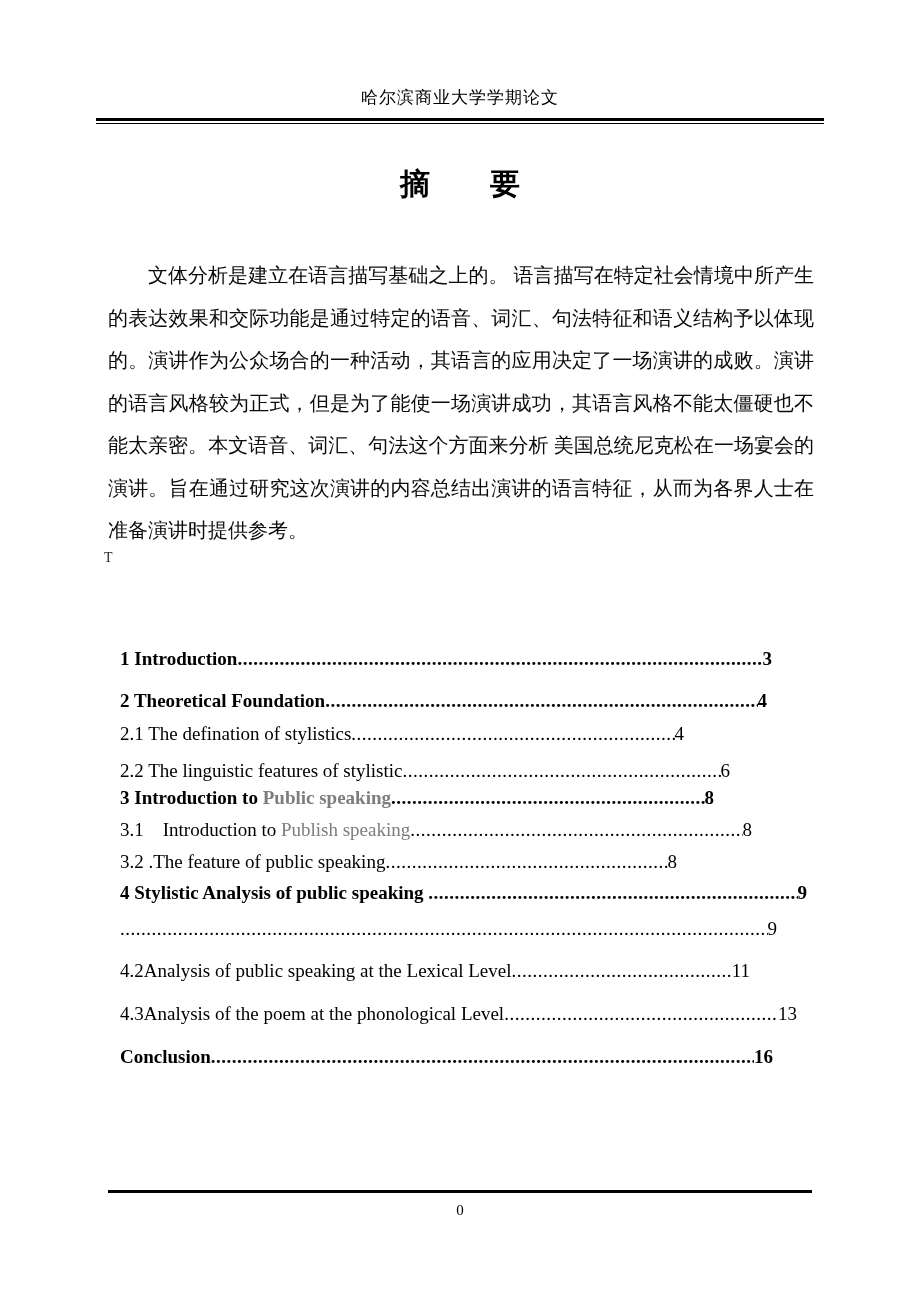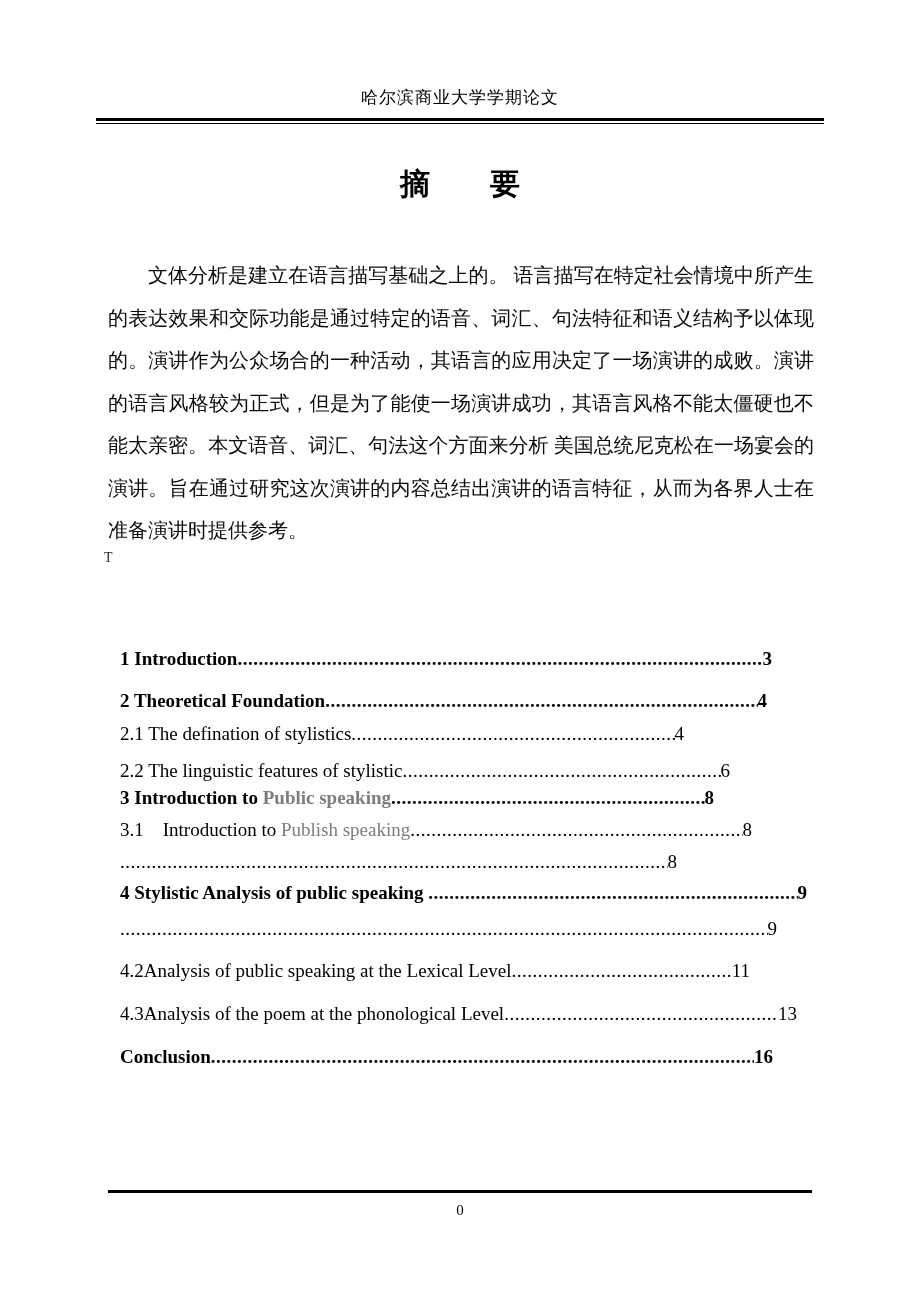--- a/index.html
+++ b/index.html
@@ -169,20 +169,21 @@
   </div>
 
   <div class="toc-row" style="top:819px; width:632px">
     <span class="toc-label">3.1    Introduction to </span>
     <span class="toc-label-gray">Publish speaking</span>
     <span class="toc-leader">........................................................................................................................................................................................................</span>
     <span class="toc-page">8</span>
   </div>
 
   <div class="toc-row" style="top:851px; width:557px">
+    <span class="toc-label">3.2 .The feature of public speaking</span>
     <span class="toc-leader">........................................................................................................................................................................................................</span>
     <span class="toc-page">8</span>
   </div>
 
   <div class="toc-row bold" style="top:882px; width:687px">
     <span class="toc-label">4 Stylistic Analysis of public speaking </span>
     <span class="toc-leader">........................................................................................................................................................................................................</span>
     <span class="toc-page">9</span>
   </div>
 

